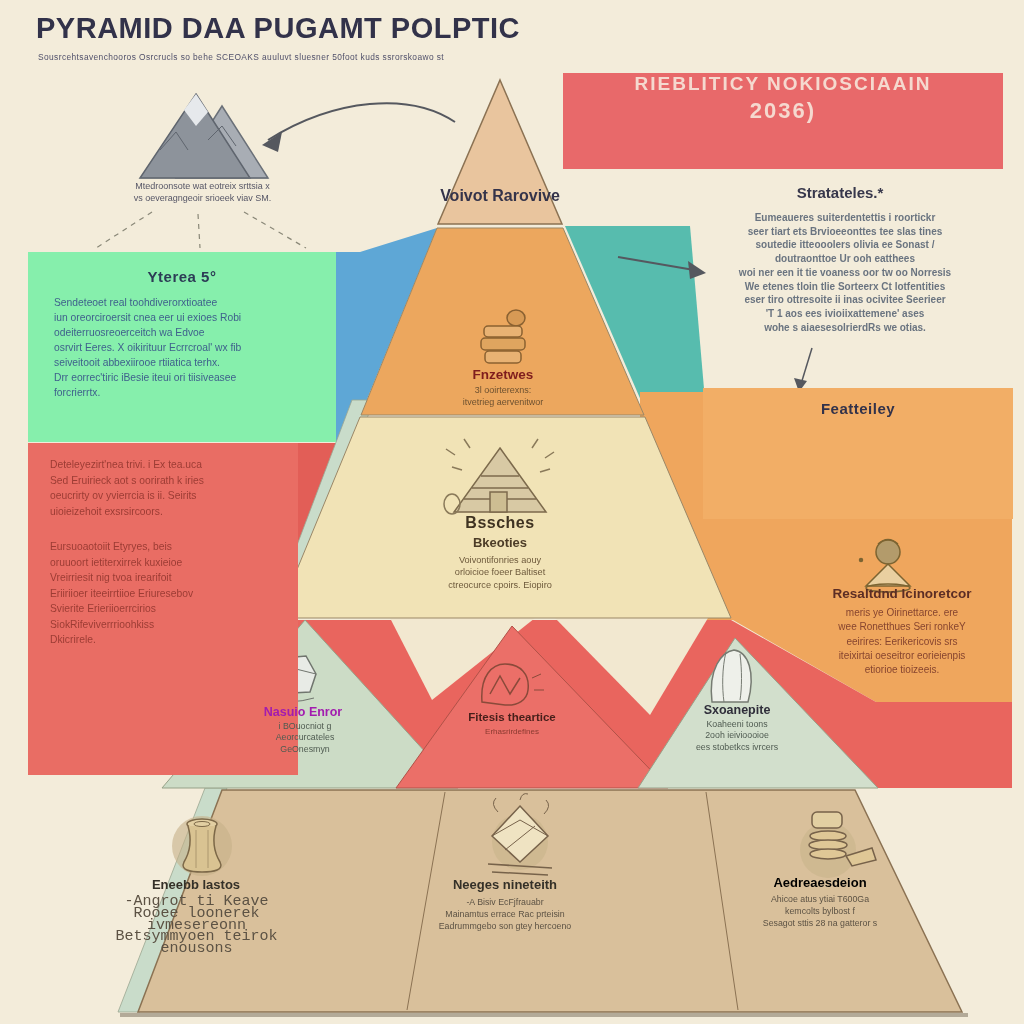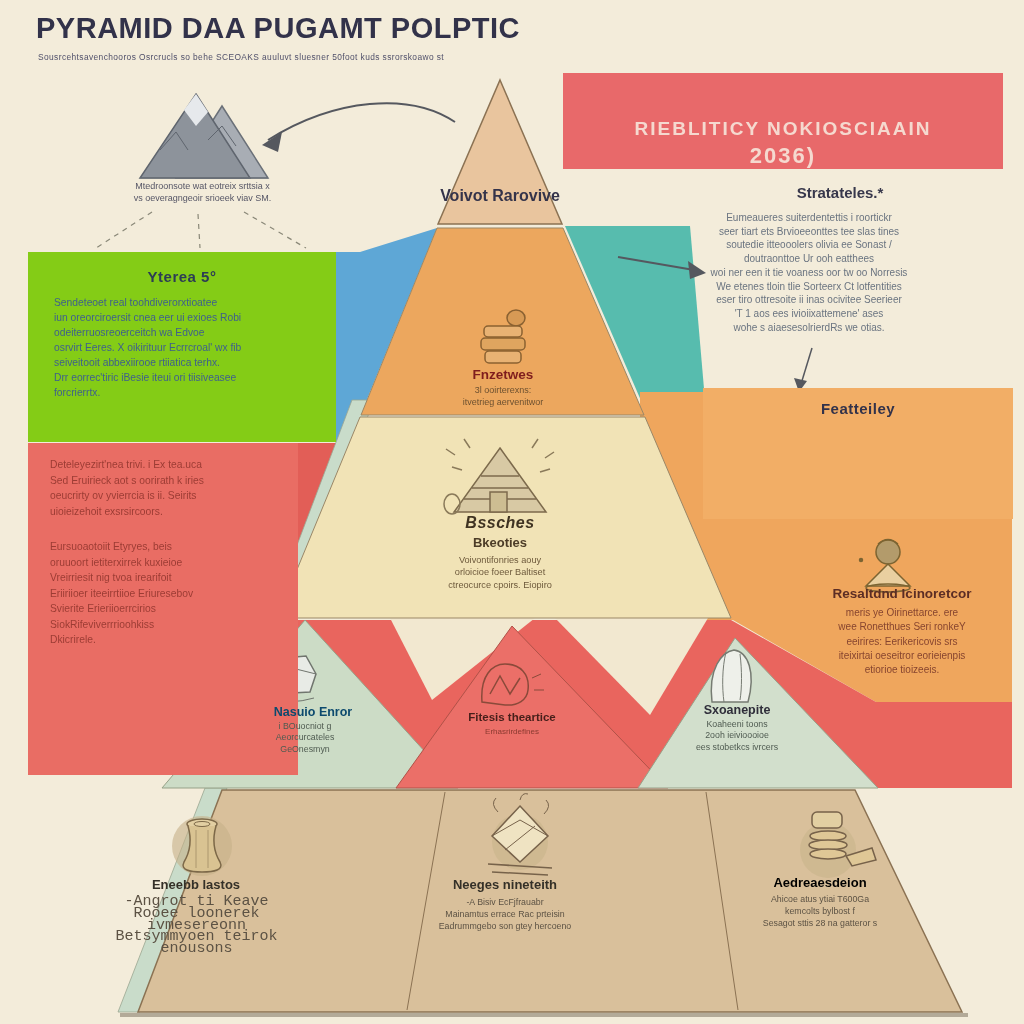--- a/index.html
+++ b/index.html
@@ -4,44 +4,44 @@
 <style>
   html,body{margin:0;padding:0;background:#e8e2d2;}
   #stage{position:relative;width:1024px;height:1024px;background:#f3ecda;
          font-family:"Liberation Sans",sans-serif;overflow:hidden;}
   #art{position:absolute;left:0;top:0;}
   .abs{position:absolute;}
   .c{text-align:center;}
   .title{font-size:29px;font-weight:bold;letter-spacing:.5px;color:#32324a;white-space:nowrap;}
   .subtitle{font-size:8.4px;color:#50506a;letter-spacing:.4px;white-space:nowrap;}
   .banner{left:563px;top:73px;width:440px;height:96px;background:#e8696a;
-          display:flex;flex-direction:column;align-items:center;justify-content:flex-end;}
+          display:flex;flex-direction:column;align-items:center;justify-content:flex-start;}
   .banner .l1{font-size:19px;font-weight:bold;letter-spacing:2px;color:#f5d9cf;}
   .banner .l2{font-size:22px;font-weight:bold;letter-spacing:2px;color:#f5d9cf;margin-top:3px;}
   .mtn-note{left:70px;top:181px;width:265px;font-size:9px;line-height:11.5px;color:#565666;}
-  .p-blue{left:28px;top:252px;width:308px;height:190px;background:#84cc16;}
+  .p-blue{left:28px;top:252px;width:308px;height:190px;background:#86efac;}
   .p-blue .hd{margin-top:16px;font-size:15px;font-weight:bold;color:#2c3c55;letter-spacing:.5px;}
   .p-blue .tx{margin-top:10px;padding:0 26px;font-size:10.3px;line-height:15px;color:#3f618c;}
   .p-red{left:28px;top:443px;width:270px;height:332px;background:#e96d64;}
   .p-red .hd{margin-top:20px;font-size:15.5px;font-weight:bold;color:#7c2b26;letter-spacing:.5px;}
   .p-red .tx{margin-top:14px;padding:0 22px;font-size:10.3px;line-height:15.5px;color:#9c3c34;}
   .strat-hd{left:690px;top:184px;width:300px;font-size:15px;font-weight:bold;color:#37374b;}
-  .strat-tx{left:659px;top:211px;width:300px;font-size:10px;line-height:13.7px;color:#6a7480;}
+  .strat-tx{left:695px;top:211px;width:300px;font-size:10px;line-height:13.7px;color:#6a7480;font-weight:bold;}
   .p-orange{left:703px;top:388px;width:310px;height:131px;background:#f2ae66;}
   .p-orange .hd{margin-top:12px;font-size:15px;font-weight:bold;color:#32324a;letter-spacing:.5px;}
   .p-orange .tx{margin-top:8px;font-size:10.5px;line-height:15.5px;color:#8a7362;}
   .res-hd{left:792px;top:586px;width:220px;font-size:13.5px;font-weight:bold;color:#5c2d24;}
   .res-tx{left:795px;top:606px;width:214px;font-size:10px;line-height:14.3px;color:#87452f;}
   .top-label{left:430px;top:187px;width:140px;font-size:16px;font-weight:bold;color:#34334a;}
   .l2-hd{left:433px;top:367px;width:140px;font-size:13.5px;font-weight:bold;color:#7f1d1d;}
   .l2-tx{left:420px;top:385px;width:166px;font-size:9px;line-height:11.5px;color:#6d5130;}
-  .l3-hd{left:420px;top:514px;width:160px;font-size:16px;font-weight:bold;color:#3f3322;letter-spacing:.5px;font-style:italic;}
+  .l3-hd{left:420px;top:514px;width:160px;font-size:16px;font-weight:bold;color:#3f3322;letter-spacing:.5px;}
   .l3-sub{left:420px;top:535px;width:160px;font-size:13px;font-weight:bold;color:#4c3c27;}
   .l3-tx{left:402px;top:554px;width:196px;font-size:9.2px;line-height:12.3px;color:#6e5a3c;text-align:center;}
-  .r4a-hd{left:238px;top:705px;width:150px;font-size:12.5px;font-weight:bold;color:#0c4a6e;}
+  .r4a-hd{left:228px;top:705px;width:150px;font-size:12.5px;font-weight:bold;color:#a21caf;}
   .r4a-tx{left:235px;top:721px;width:140px;font-size:8.8px;line-height:11.3px;color:#4f5b51;}
   .r4b-hd{left:433px;top:711px;width:158px;font-size:11.5px;font-weight:bold;color:#471f1a;}
   .r4b-tx{left:438px;top:727px;width:148px;font-size:8px;color:#8a3a30;}
   .r4c-hd{left:662px;top:703px;width:150px;font-size:12.5px;font-weight:bold;color:#2f2e3a;}
   .r4c-tx{left:665px;top:719px;width:144px;font-size:8.8px;line-height:11.3px;color:#4f5b51;}
   .b1-hd{left:123px;top:877px;width:146px;font-size:13px;font-weight:bold;color:#343028;}
   .b1-tx{left:104px;top:896px;width:185px;font-size:15px;line-height:11.8px;color:#5c5244;font-family:Liberation Mono, monospace;}
   .b2-hd{left:425px;top:877px;width:160px;font-size:13px;font-weight:bold;color:#343028;}
   .b2-tx{left:408px;top:897px;width:194px;font-size:8.8px;line-height:11.8px;color:#5c5244;}
   .b3-hd{left:740px;top:875px;width:160px;font-size:13px;font-weight:bold;color:#000000;}

